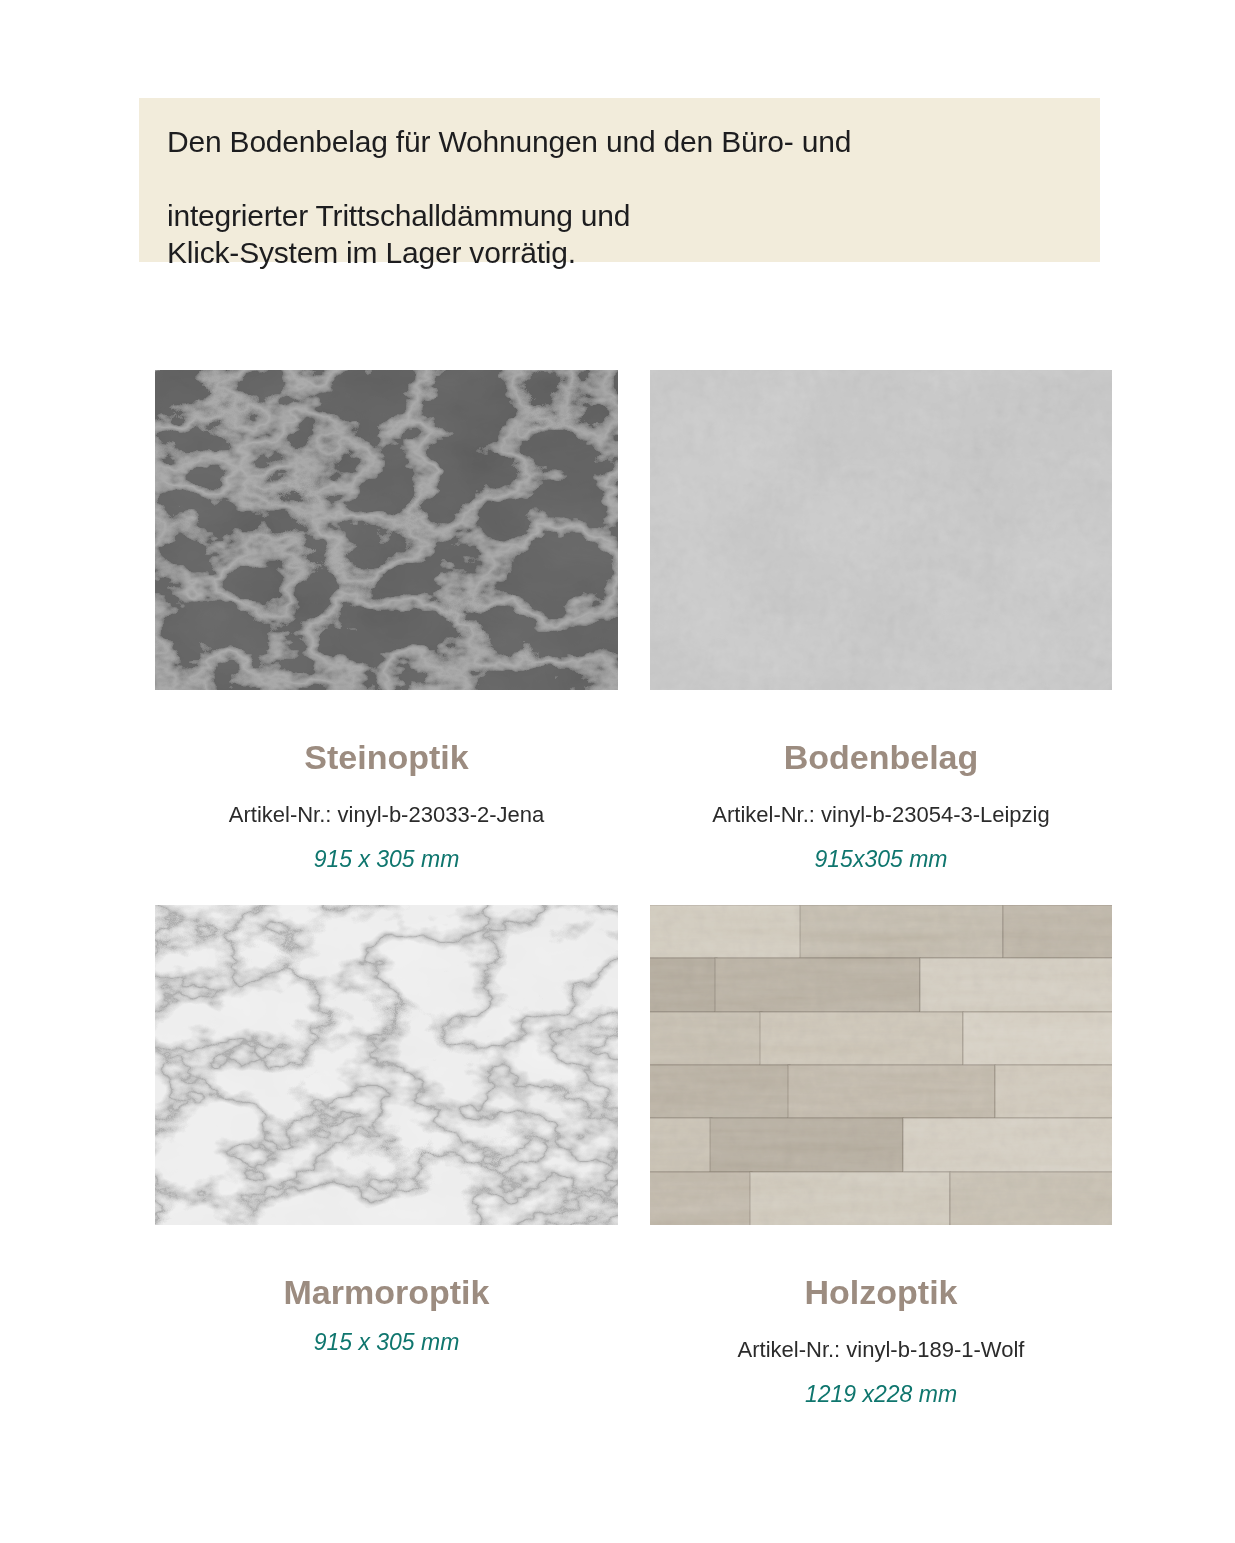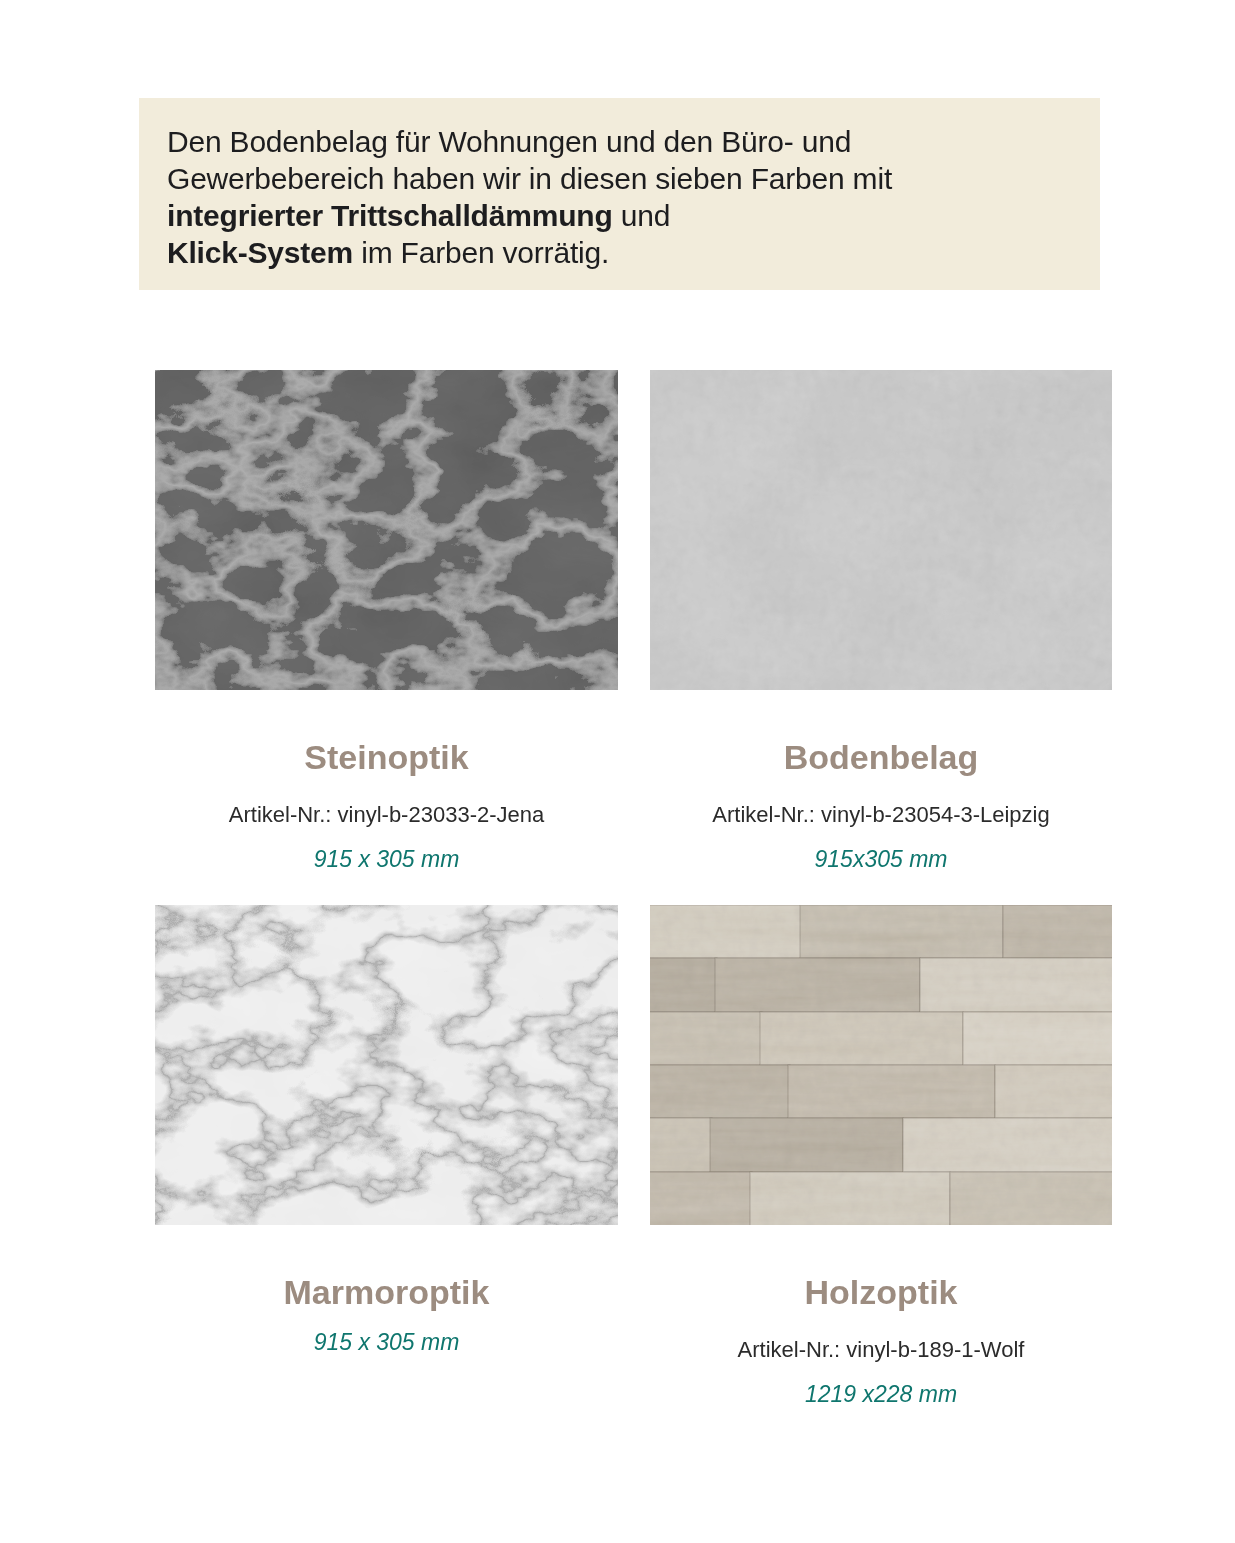--- a/index.html
+++ b/index.html
@@ -13,33 +13,33 @@
     width: 1235px;
     height: 1543px;
     background: #ffffff;
     overflow: hidden;
   }
   .info-box {
     position: absolute;
     left: 139px;
     top: 98px;
     width: 961px;
-    height: 192px;
+    height: 164px;
     box-sizing: border-box;
     background: #f2ecdb;
     padding: 25px 28px;
   }
   .info-text {
     margin: 0;
     font-size: 30px;
     line-height: 37px;
     letter-spacing: -0.2px;
     color: #1d1d1f;
   }
-  .info-text strong { font-weight: 700; text-align: center; }
+  .info-text strong { font-weight: 400; text-align: center; }
 
   .grid {
     position: absolute;
     left: 155px;
     top: 370px;
     width: 933px;
     display: grid;
     grid-template-columns: 463px 462px;
     column-gap: 8px;
     row-gap: 97px;
@@ -123,21 +123,21 @@
     <filter id="f-wood" x="-5%" y="-5%" width="110%" height="110%">
       <feTurbulence type="fractalNoise" baseFrequency="0.006 0.08" numOctaves="4" seed="7"></feTurbulence>
       <feColorMatrix type="matrix" values="0.33 0.33 0.34 0 0  0.33 0.33 0.34 0 0  0.33 0.33 0.34 0 0  0 0 0 0 1"></feColorMatrix>
     </filter>
   </defs>
 </svg>
 
 <div class="page">
 
   <section class="info-box">
-    <p class="info-text"><span>Den Bodenbelag für Wohnungen und den Büro- und</span><br><span>Gewerbebereich haben wir in diesen sieben Farben mit</span><br><strong>integrierter Trittschalldämmung</strong><span> und</span><br><strong>Klick-System</strong><span> im Farben vorrätig.</span></p>
+    <p class="info-text"><span>Den Bodenbelag für Wohnungen und den Büro- und</span><br><br><strong>integrierter Trittschalldämmung</strong><span> und</span><br><strong>Klick-System</strong><span> im Lager vorrätig.</span></p>
   </section>
 
   <section class="grid">
 
     <figure class="product">
       <div class="imgwrap">
         <svg viewBox="0 0 463 320" preserveAspectRatio="none">
           <rect width="463" height="320" fill="#525252"></rect>
           <rect width="463" height="320" filter="url(#f-cloud-a)" opacity="0.5" style="mix-blend-mode:multiply"></rect>
           <rect width="463" height="320" filter="url(#f-cloud-b)" opacity="0.22" style="mix-blend-mode:screen"></rect>

